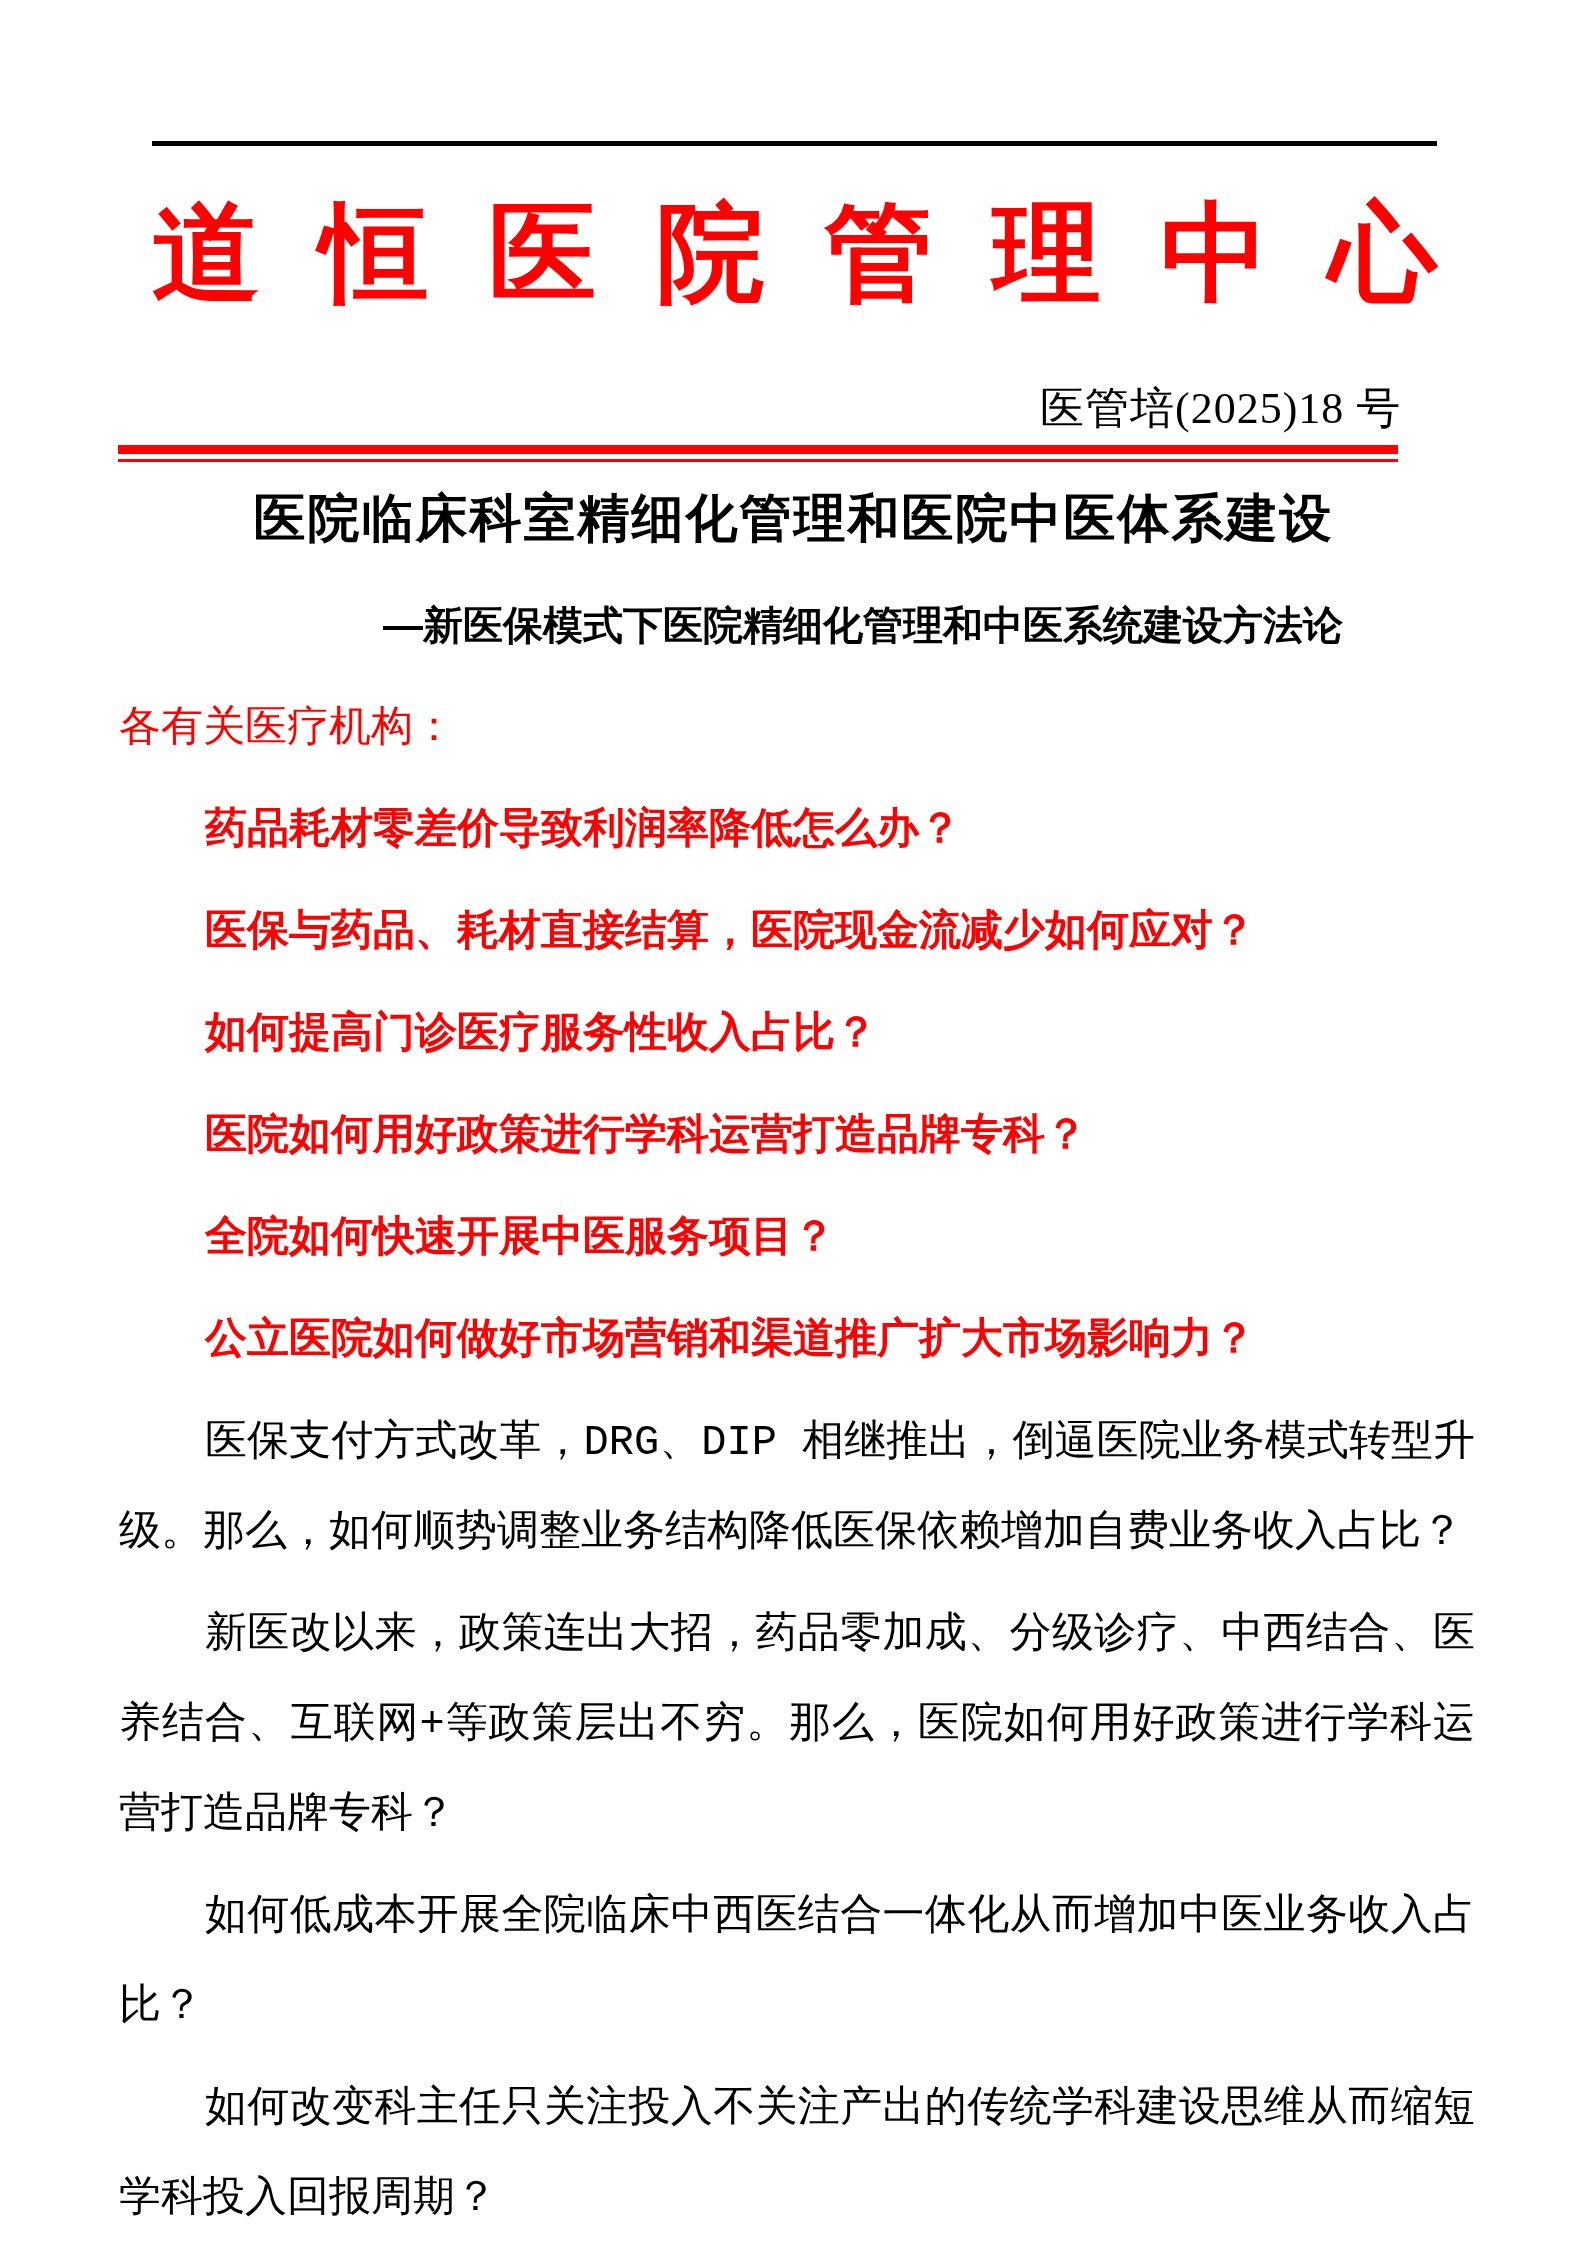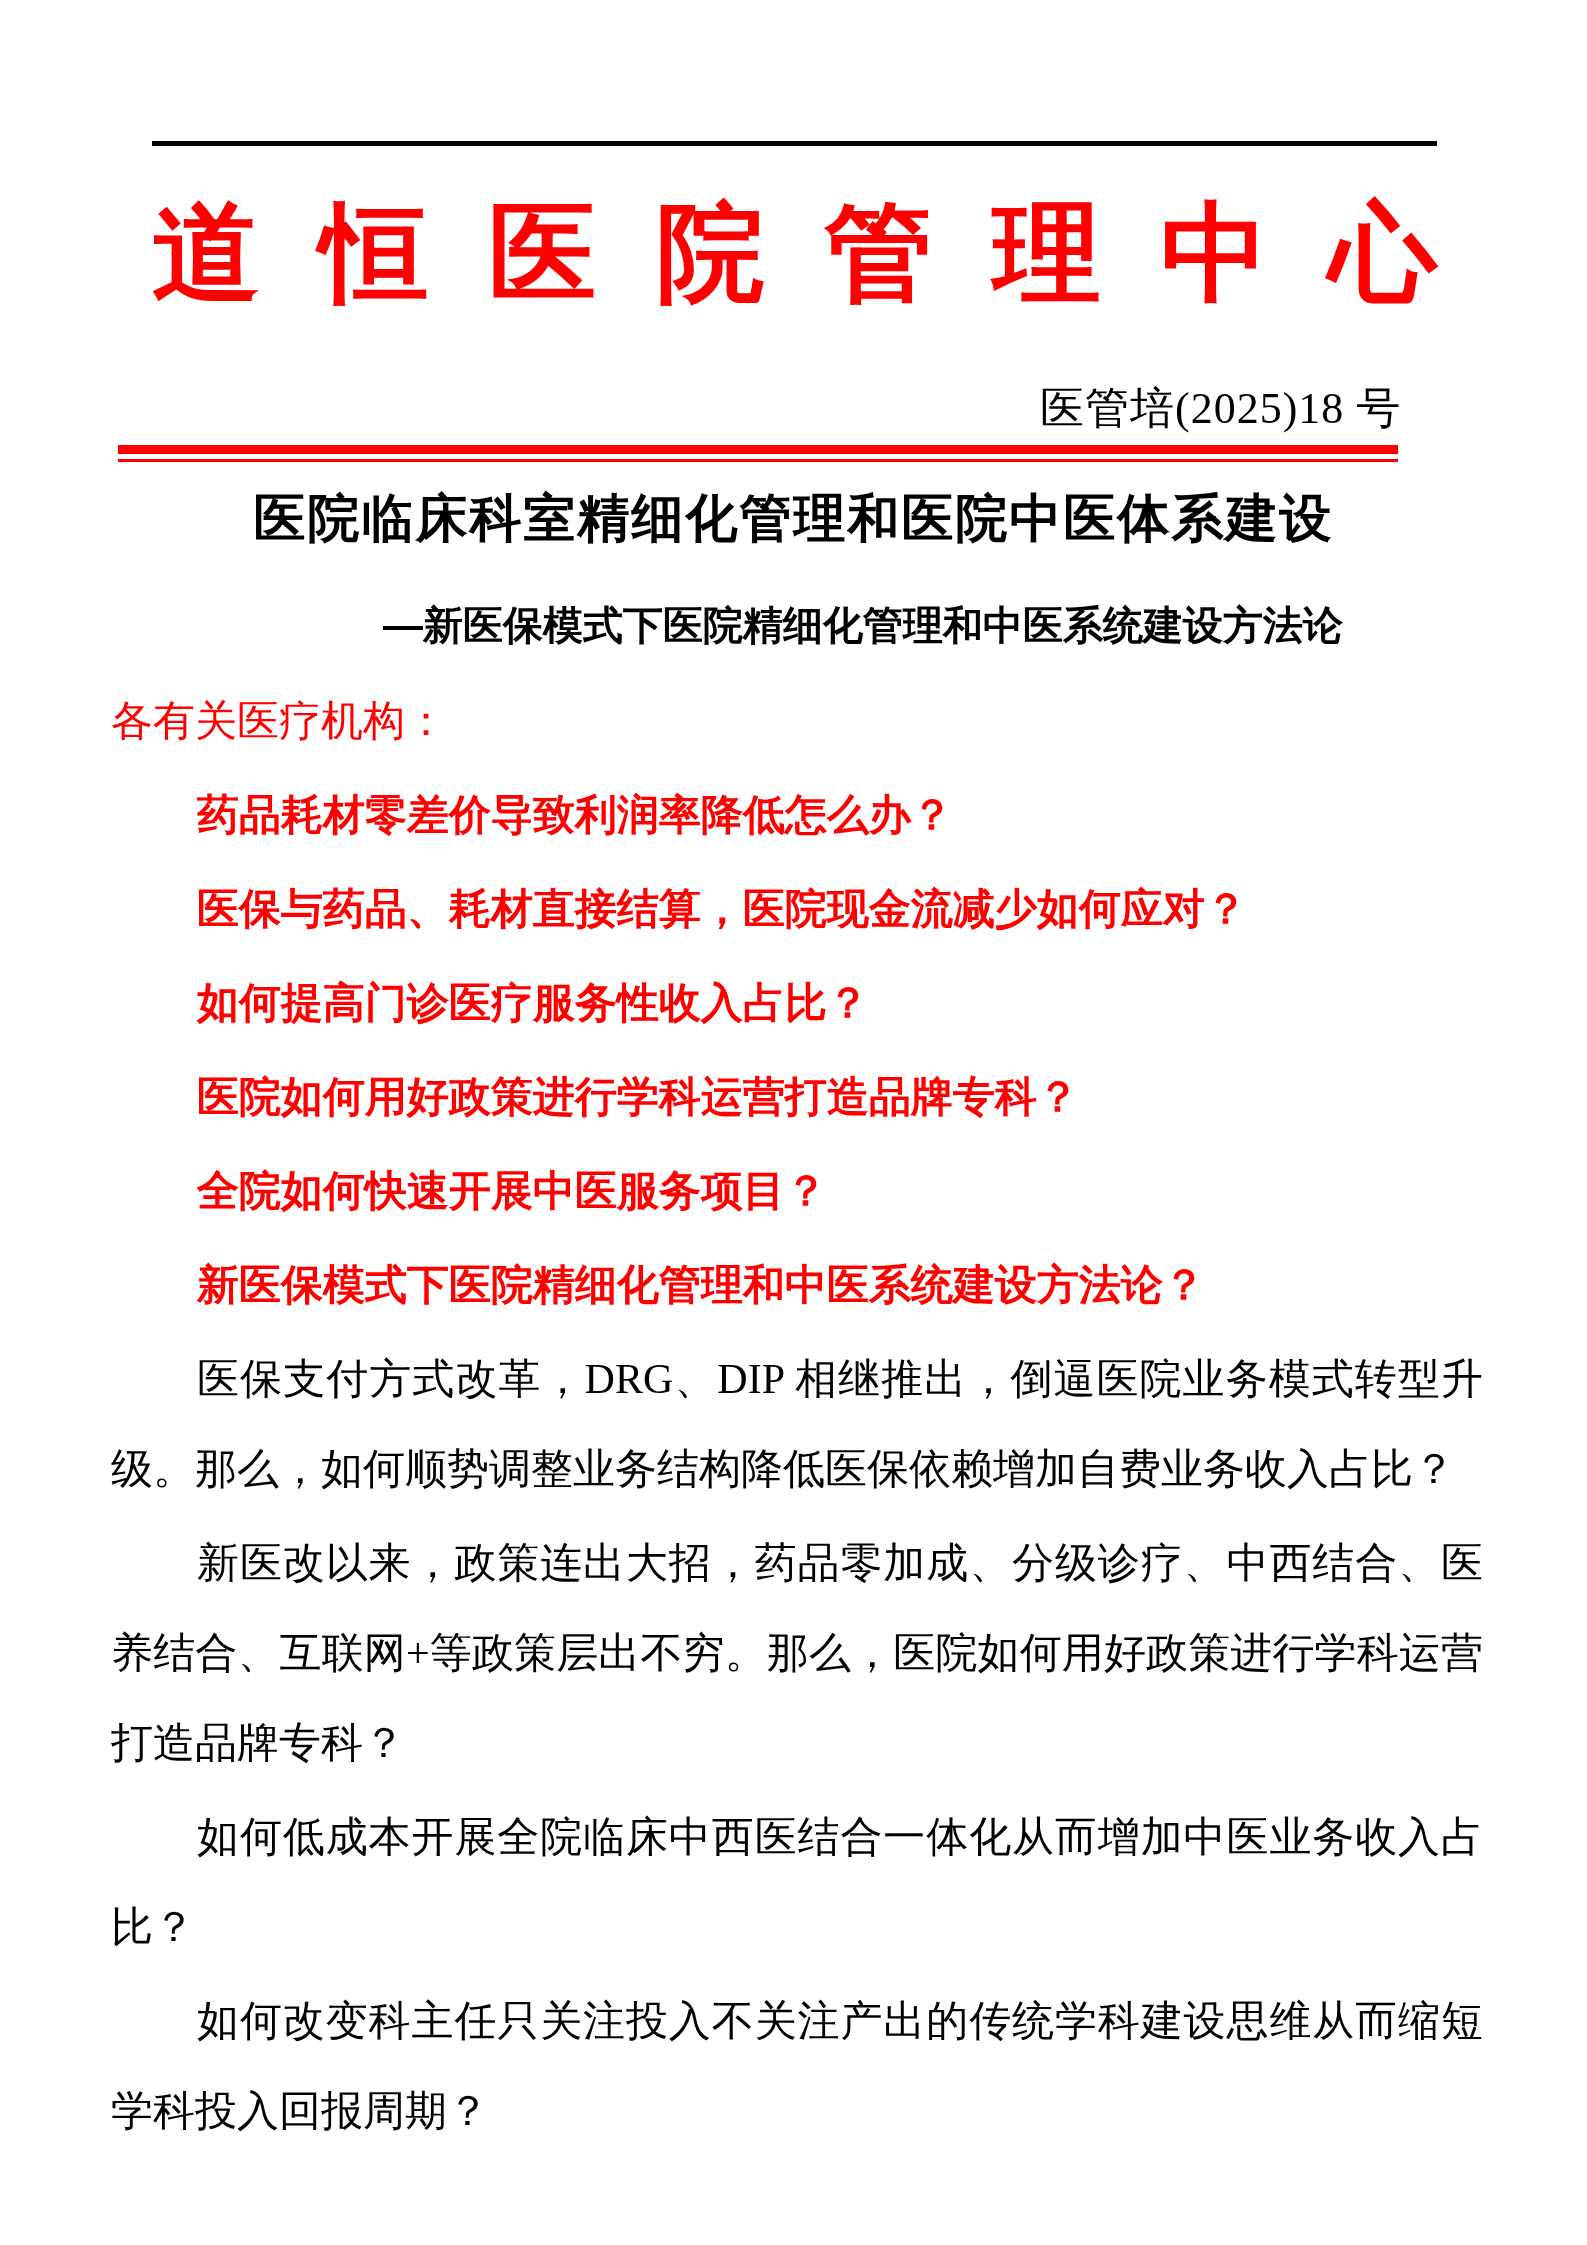--- a/index.html
+++ b/index.html
@@ -82,22 +82,23 @@
   }
   .letter-body {
     position: absolute;
     left: 107px;
     top: 672px;
     width: 1380px;
     font-size: 42px;
     line-height: 90px;
   }
   .letter-body p {
-    margin: 4px;
+    margin: 12px;
     padding: 0;
+    font-family: Liberation Mono, monospace;
   }
   .salutation {
     color: #ff0000;
   }
   .question {
     color: #ff0000;
     font-weight: bold;
     text-indent: 86px;
   }
   .para {
@@ -126,21 +127,21 @@
 
   <div class="letter-body">
 
     <p class="salutation">各有关医疗机构：</p>
 
     <p class="question">药品耗材零差价导致利润率降低怎么办？</p>
     <p class="question">医保与药品、耗材直接结算，医院现金流减少如何应对？</p>
     <p class="question">如何提高门诊医疗服务性收入占比？</p>
     <p class="question">医院如何用好政策进行学科运营打造品牌专科？</p>
     <p class="question">全院如何快速开展中医服务项目？</p>
-    <p class="question">新医保模式下医院精细化管理和中医系统建设方法论？</p>
+    <p class="question">公立医院如何做好市场营销和渠道推广扩大市场影响力？</p>
 
     <p class="para">医保支付方式改革，DRG、DIP 相继推出，倒逼医院业务模式转型升级。那么，如何顺势调整业务结构降低医保依赖增加自费业务收入占比？</p>
     <p class="para">新医改以来，政策连出大招，药品零加成、分级诊疗、中西结合、医养结合、互联网+等政策层出不穷。那么，医院如何用好政策进行学科运营打造品牌专科？</p>
     <p class="para">如何低成本开展全院临床中西医结合一体化从而增加中医业务收入占比？</p>
     <p class="para">如何改变科主任只关注投入不关注产出的传统学科建设思维从而缩短学科投入回报周期？</p>
 
   </div>
 
 </div>
 

